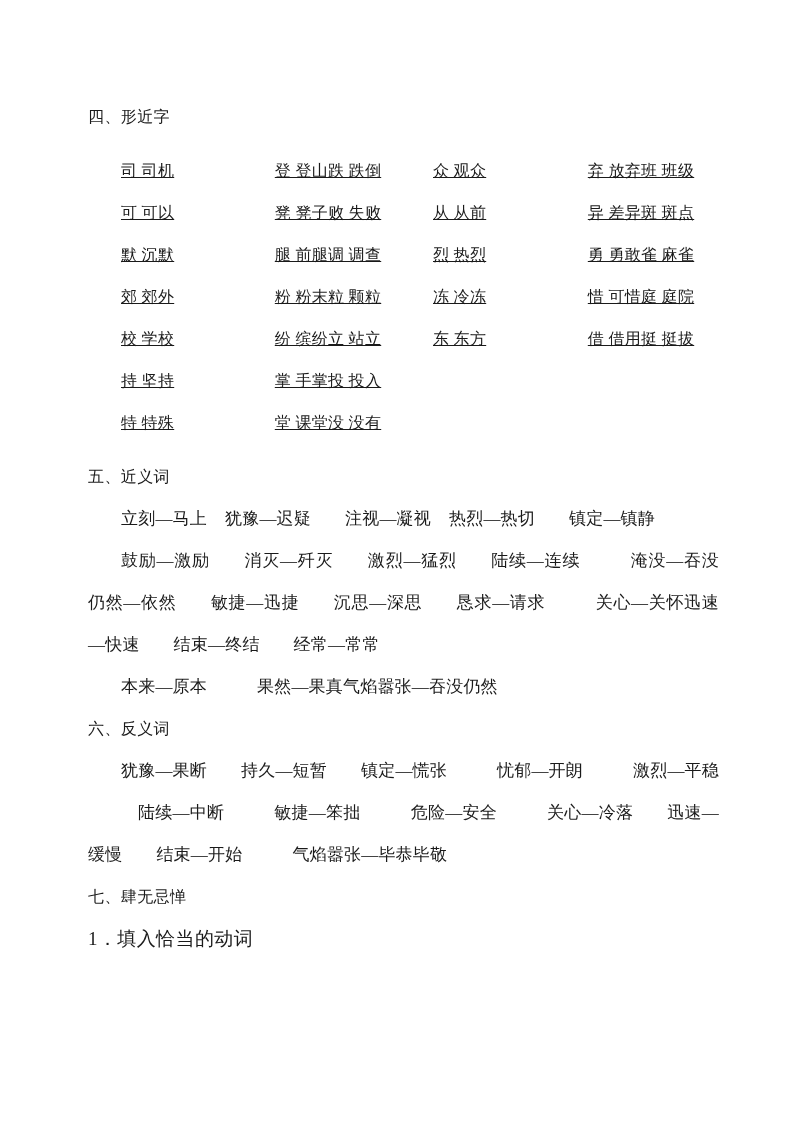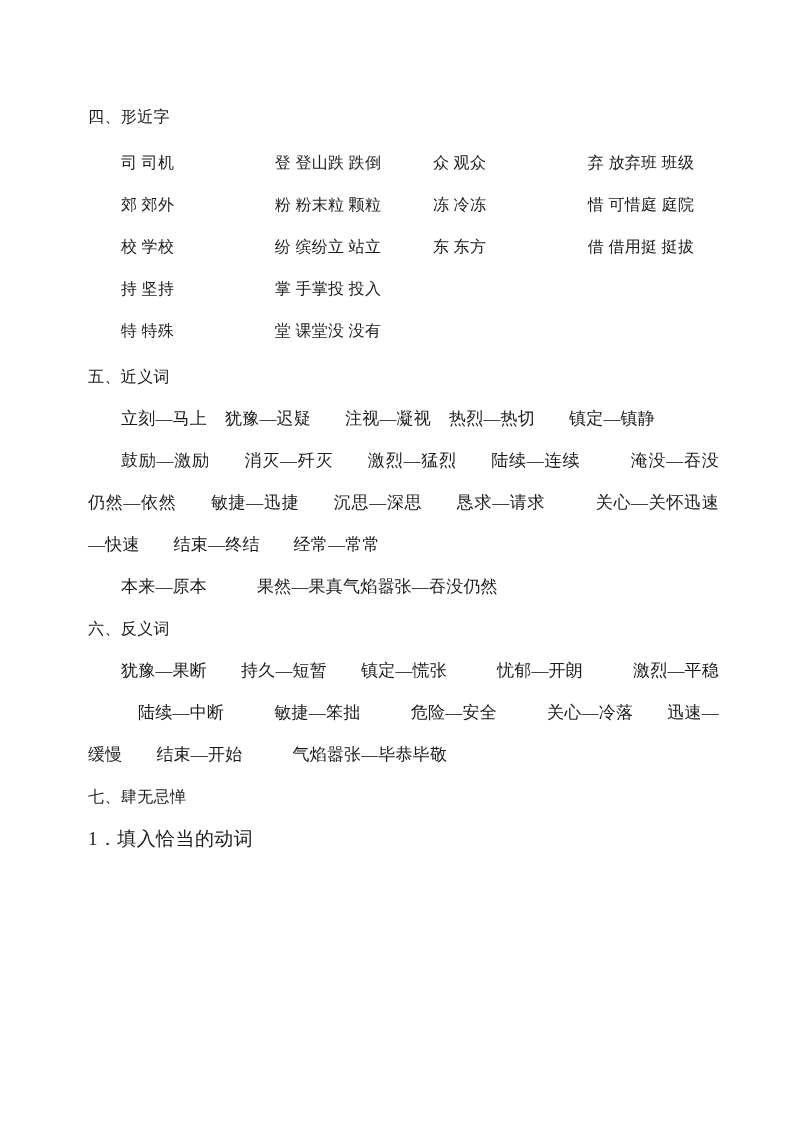--- a/index.html
+++ b/index.html
@@ -33,26 +33,27 @@
   }
   .subheading {
     font-size: 19px;
     line-height: 42px;
     letter-spacing: 0.4px;
     white-space: pre;
   }
 
   
   .xjz-table {
-    margin: 4px;
+    margin: 12px;
     padding: 0;
     border-collapse: collapse;
     table-layout: fixed;
     width: 625px;
     margin-left: 33px;
+    text-decoration: underline;
   }
   .xjz-table td {
     font-size: 16px;
     line-height: 42px;
     height: 42px;
     padding: 0;
     white-space: pre;
     letter-spacing: 0.3px;
     vertical-align: middle;
     text-align: left;
@@ -89,20 +90,36 @@
 
   <table class="xjz-table">
     <tbody>
       <tr>
         <td class="c0">司 司机</td>
         <td class="c1">登 登山</td>
         <td class="c2">跌 跌倒</td>
         <td class="c3">众 观众</td>
         <td class="c4">弃 放弃</td>
         <td class="c5">班 班级</td>
+      </tr>
+      <tr>
+        <td class="c0">可 可以</td>
+        <td class="c1">凳 凳子</td>
+        <td class="c2">败 失败</td>
+        <td class="c3">从 从前</td>
+        <td class="c4">异 差异</td>
+        <td class="c5">斑 斑点</td>
+      </tr>
+      <tr>
+        <td class="c0">默 沉默</td>
+        <td class="c1">腿 前腿</td>
+        <td class="c2">调 调查</td>
+        <td class="c3">烈 热烈</td>
+        <td class="c4">勇 勇敢</td>
+        <td class="c5">雀 麻雀</td>
       </tr>
       <tr>
         <td class="c0">郊 郊外</td>
         <td class="c1">粉 粉末</td>
         <td class="c2">粒 颗粒</td>
         <td class="c3">冻 冷冻</td>
         <td class="c4">惜 可惜</td>
         <td class="c5">庭 庭院</td>
       </tr>
       <tr>

